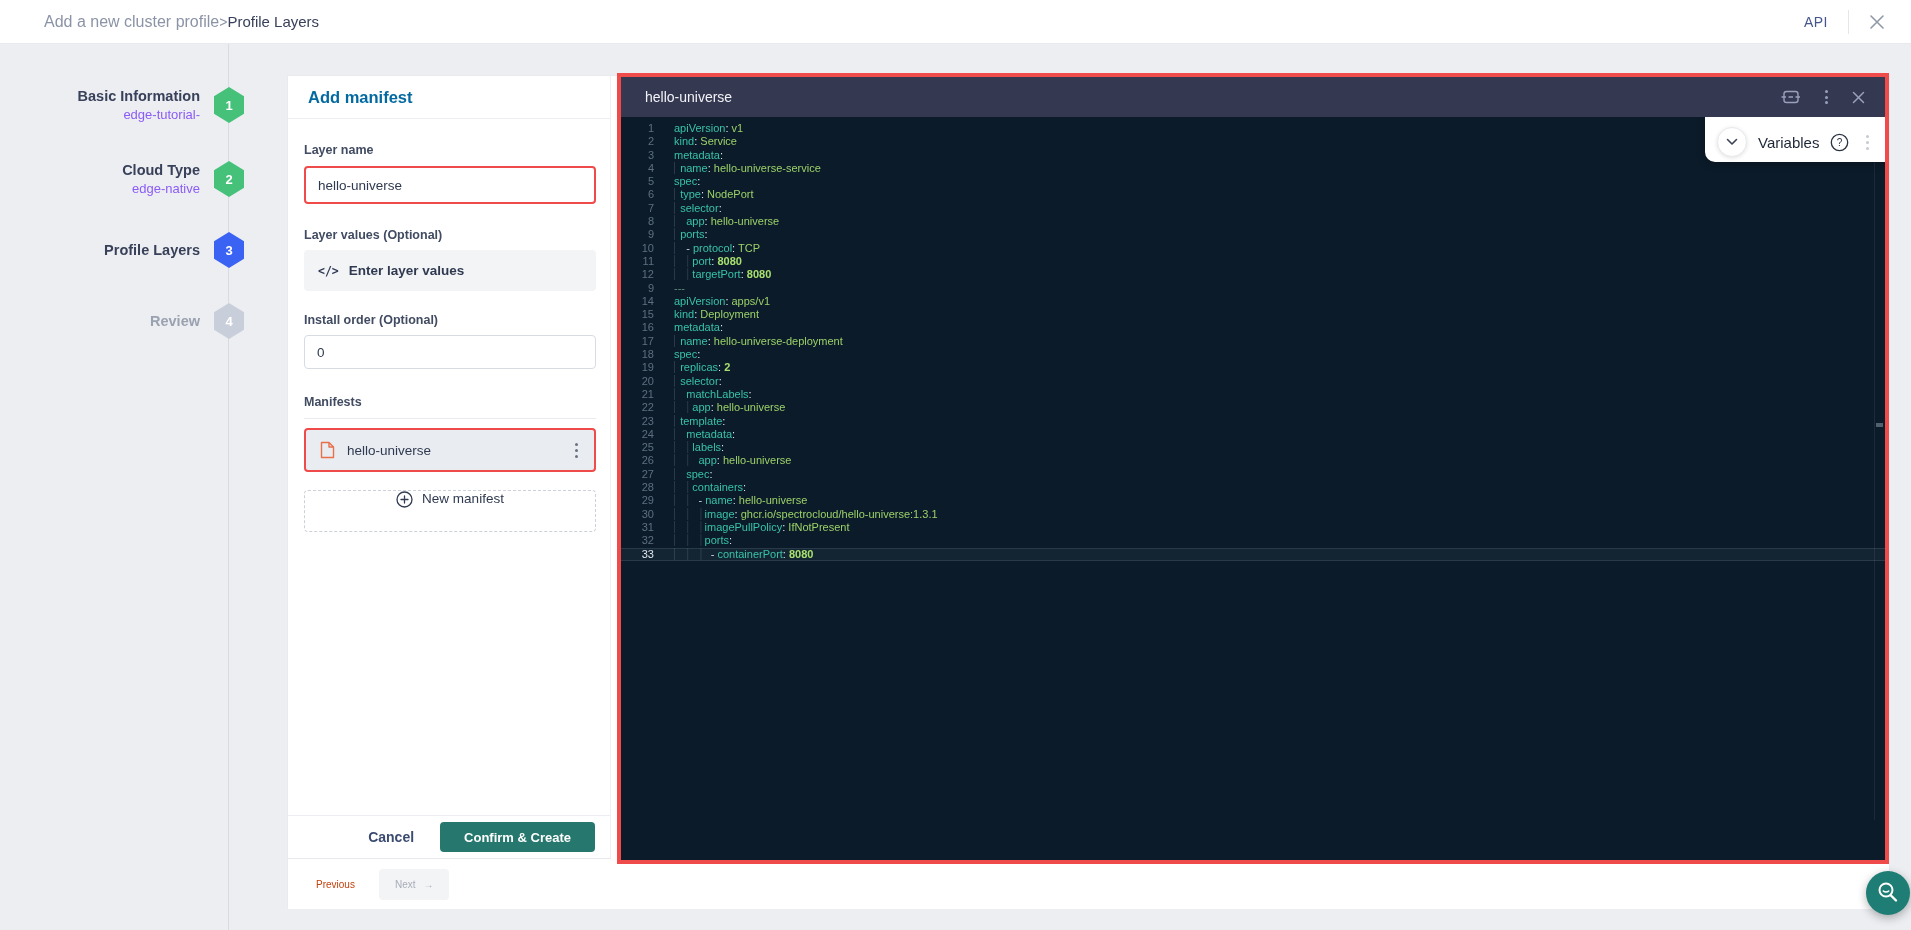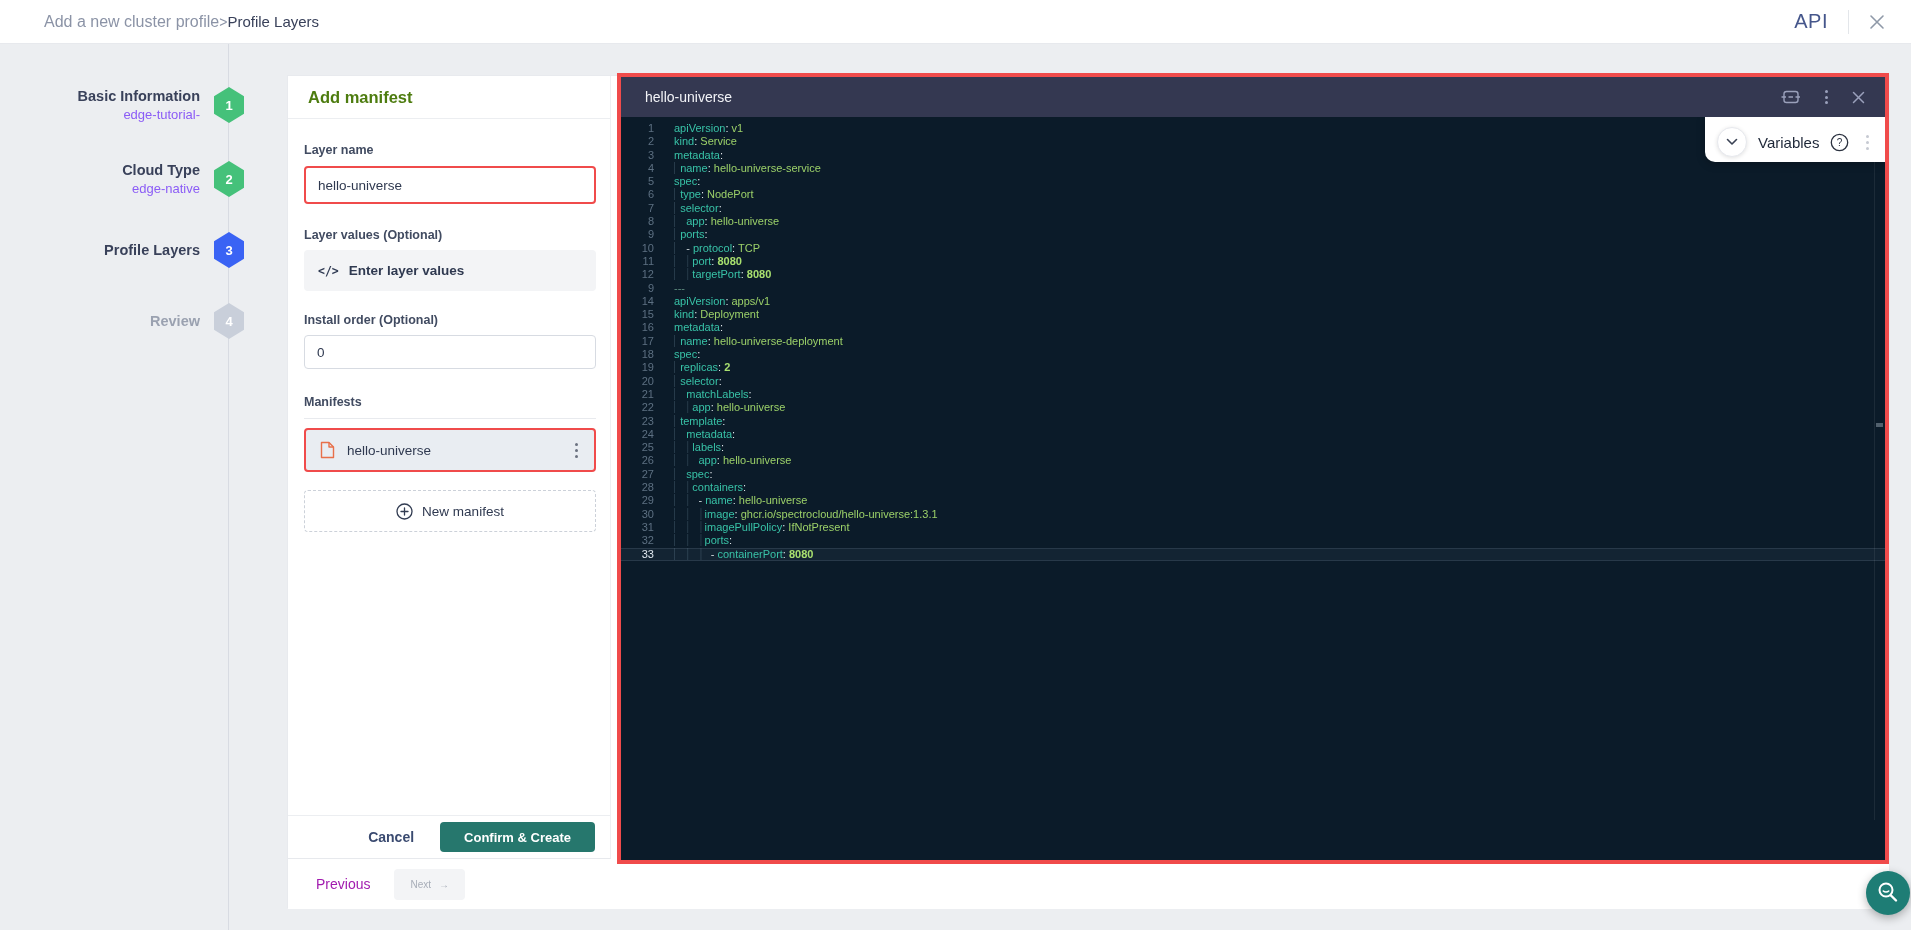--- a/index.html
+++ b/index.html
@@ -14,61 +14,61 @@
   html,body{background:#fff;}
   .page{position:relative;width:1911px;height:930px;background:var(--page-bg);overflow:hidden;}
 
   
   .app-header{position:absolute;left:0;top:0;width:100%;height:44px;background:#fff;border-bottom:1px solid #e7e9ed;display:flex;align-items:center;justify-content:space-between;padding:0 26px 0 44px;z-index:5;}
   .breadcrumb{display:flex;align-items:center;font-size:16px;}
   .bc-parent{color:var(--graytxt);}
   .bc-sep{color:var(--graytxt);font-size:14px;}
   .bc-current{color:var(--dark);font-size:15px;}
   .header-right{display:flex;align-items:center;gap:20px;}
-  .api-btn{background:none;border:none;color:#45568b;font-size:20px;letter-spacing:.5px;cursor:pointer;}
+  .api-btn{background:none;border:none;color:#45568b;font-size:14px;letter-spacing:.5px;cursor:pointer;}
   .header-divider{width:1px;height:24px;background:#e3e6ea;display:inline-block;}
   .close-btn{background:none;border:none;cursor:pointer;line-height:0;}
 
   
   .stepper{position:absolute;left:0;top:44px;width:270px;height:886px;}
   .stepper-line{position:absolute;left:228px;top:0;bottom:-22px;width:1px;background:#d8dbe2;}
   .step{position:absolute;left:0;width:260px;height:44px;}
   .step-labels{position:absolute;right:60px;top:50%;transform:translateY(-50%);text-align:right;white-space:nowrap;}
   .step-title{font-size:14.5px;font-weight:700;color:var(--dark);}
   .step-sub{font-size:13px;color:#8b5cf6;margin-top:3px;}
   .step.todo .step-title{color:#9aa1b0;font-weight:600;}
   .hex{position:absolute;left:214px;top:50%;transform:translateY(-50%);width:30px;height:36px;display:flex;align-items:center;justify-content:center;color:#fff;font-size:13px;font-weight:700;clip-path:polygon(50% 0,100% 26%,100% 74%,50% 100%,0 74%,0 26%);}
   .hex.done{background:var(--hex-green);}
   .hex.active{background:var(--hex-blue);}
   .hex.todo{background:var(--hex-gray);}
 
   
   .content-panel{position:absolute;left:287px;top:75px;width:1603px;height:833px;background:var(--panel-bg);border:1px solid var(--panel-border);z-index:1;}
   .form-col{position:absolute;left:0;top:0;width:323px;height:783px;border-right:1px solid #eef0f3;border-bottom:1px solid #e7e9ed;background:#fff;}
   .form-header{height:43px;border-bottom:1px solid #eceef1;display:flex;align-items:center;padding-left:20px;}
-  .form-header h2{font-size:16.5px;font-weight:600;color:#4d7c0f;}
+  .form-header h2{font-size:16.5px;font-weight:600;color:#0369a1;}
   .form-body{padding:24px 14px 0 16px;}
   .lbl{display:block;font-size:12.5px;font-weight:600;color:var(--label);}
   .input{display:block;width:100%;height:34px;border:1px solid var(--input-border);border-radius:4px;padding:0 12px;font-size:13.5px;color:#2f3950;background:#fff;outline:none;}
   .input.red-highlight{border:2px solid var(--red);height:38px;}
   .mt9{margin-top:9px;} .mt24{margin-top:24px;} .mt22{margin-top:22px;} .mt8{margin-top:8px;} .mt26{margin-top:26px;}
   .layer-values-btn{margin-top:8px;width:100%;height:41px;border:none;border-radius:4px;background:#f3f4f6;display:flex;align-items:center;gap:10px;padding:0 14px;cursor:pointer;font-size:13.5px;font-weight:600;color:#2f3950;}
   .code-glyph{font-family:"DejaVu Sans Mono",monospace;font-size:11.5px;font-weight:700;color:#2f3a52;}
   .manifests-divider{margin-top:9px;height:1px;background:#e8eaee;}
   .manifest-item{margin-top:9px;height:44px;border:2px solid var(--red);border-radius:4px;background:#e9edf2;display:flex;align-items:center;gap:12px;padding:0 10px 0 14px;cursor:pointer;}
   .manifest-item .mi-name{font-size:13.5px;font-weight:500;color:#2f3950;flex:1;}
   .kebab{display:inline-flex;flex-direction:column;gap:3px;align-items:center;padding:4px 6px;cursor:pointer;}
   .kebab i{width:3px;height:3px;border-radius:50%;background:#6b7280;display:block;}
   .kebab.faint i{background:#c6cad2;}
-  .new-manifest{margin-top:18px;width:100%;height:42px;background:#fff;border:1px dashed #ccd1d9;border-radius:4px;display:flex;align-items:center;justify-content:center;gap:9px;cursor:pointer;font-size:13.5px;font-weight:500;color:#2f3950;}
+  .new-manifest{margin-top:18px;width:100%;height:42px;background:#fff;border:1px dashed #ccd1d9;border-radius:4px;display:flex;align-items:flex-start;justify-content:center;gap:9px;cursor:pointer;font-size:13.5px;font-weight:500;color:#2f3950;}
   .form-footer{position:absolute;left:0;bottom:0;width:100%;height:43px;border-top:1px solid #eceef1;display:flex;align-items:center;justify-content:flex-end;gap:26px;padding-right:15px;background:#fff;}
   .cancel{background:none;border:none;font-size:14px;font-weight:600;color:#3a4a70;cursor:pointer;}
   .confirm{background:var(--teal);border:none;border-radius:4px;height:30px;padding:0 24px;font-size:13px;font-weight:700;color:#fff;cursor:pointer;}
   .pager{position:absolute;left:0;top:783px;width:100%;height:50px;display:flex;align-items:center;padding-left:28px;gap:24px;background:#fff;}
-  .prev{background:none;border:none;font-size:14px;font-weight:500;color:#a21caf;cursor:pointer;}
+  .prev{background:none;border:none;font-size:10px;font-weight:500;color:#c2410c;cursor:pointer;}
   .next{background:#f3f4f6;border:none;border-radius:4px;height:31px;padding:0 16px;font-size:10px;font-weight:500;color:#a7adb8;display:flex;align-items:center;gap:8px;cursor:default;}
 
   
   .editor{position:absolute;left:617px;top:73px;width:1272px;height:791px;border:4px solid var(--red);z-index:3;background:var(--ed-bg);}
   .editor-header{height:40px;background:var(--ed-header);display:flex;align-items:center;justify-content:space-between;padding:0 18px 0 24px;}
   .editor-title{color:#f2f3f7;font-size:14px;}
   .editor-actions{display:flex;align-items:center;gap:14px;}
   .editor-actions button{background:none;border:none;cursor:pointer;line-height:0;padding:2px;}
   .editor-actions .kebab{gap:2.5px;} .editor-actions .kebab i{background:#9aa0bb;width:3px;height:3px;}
   .editor-body{position:relative;height:703px;overflow:hidden;font-family:"DejaVu Sans Mono",monospace;}

